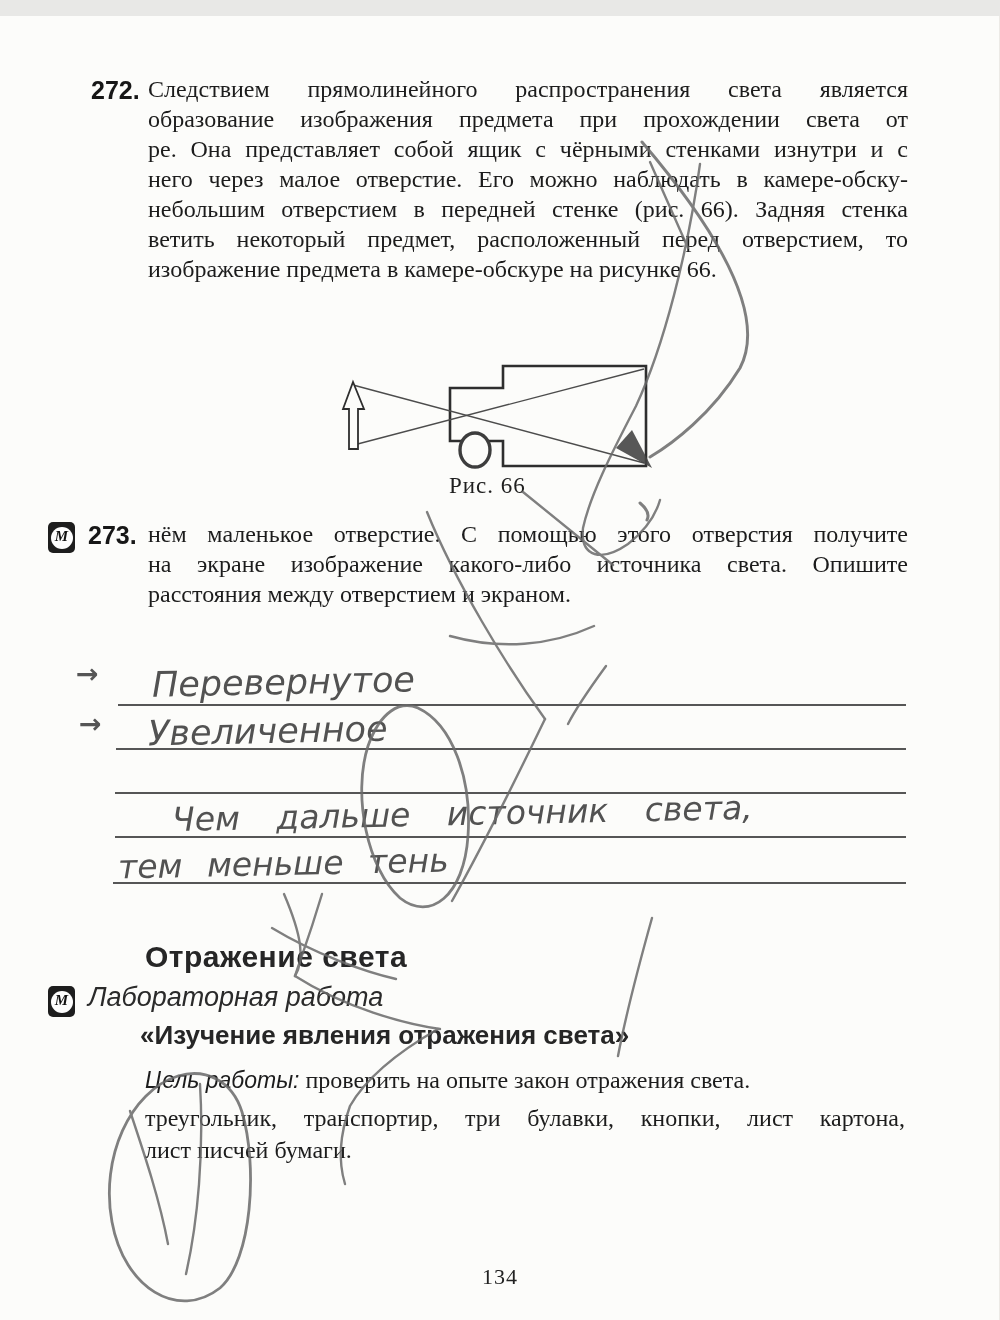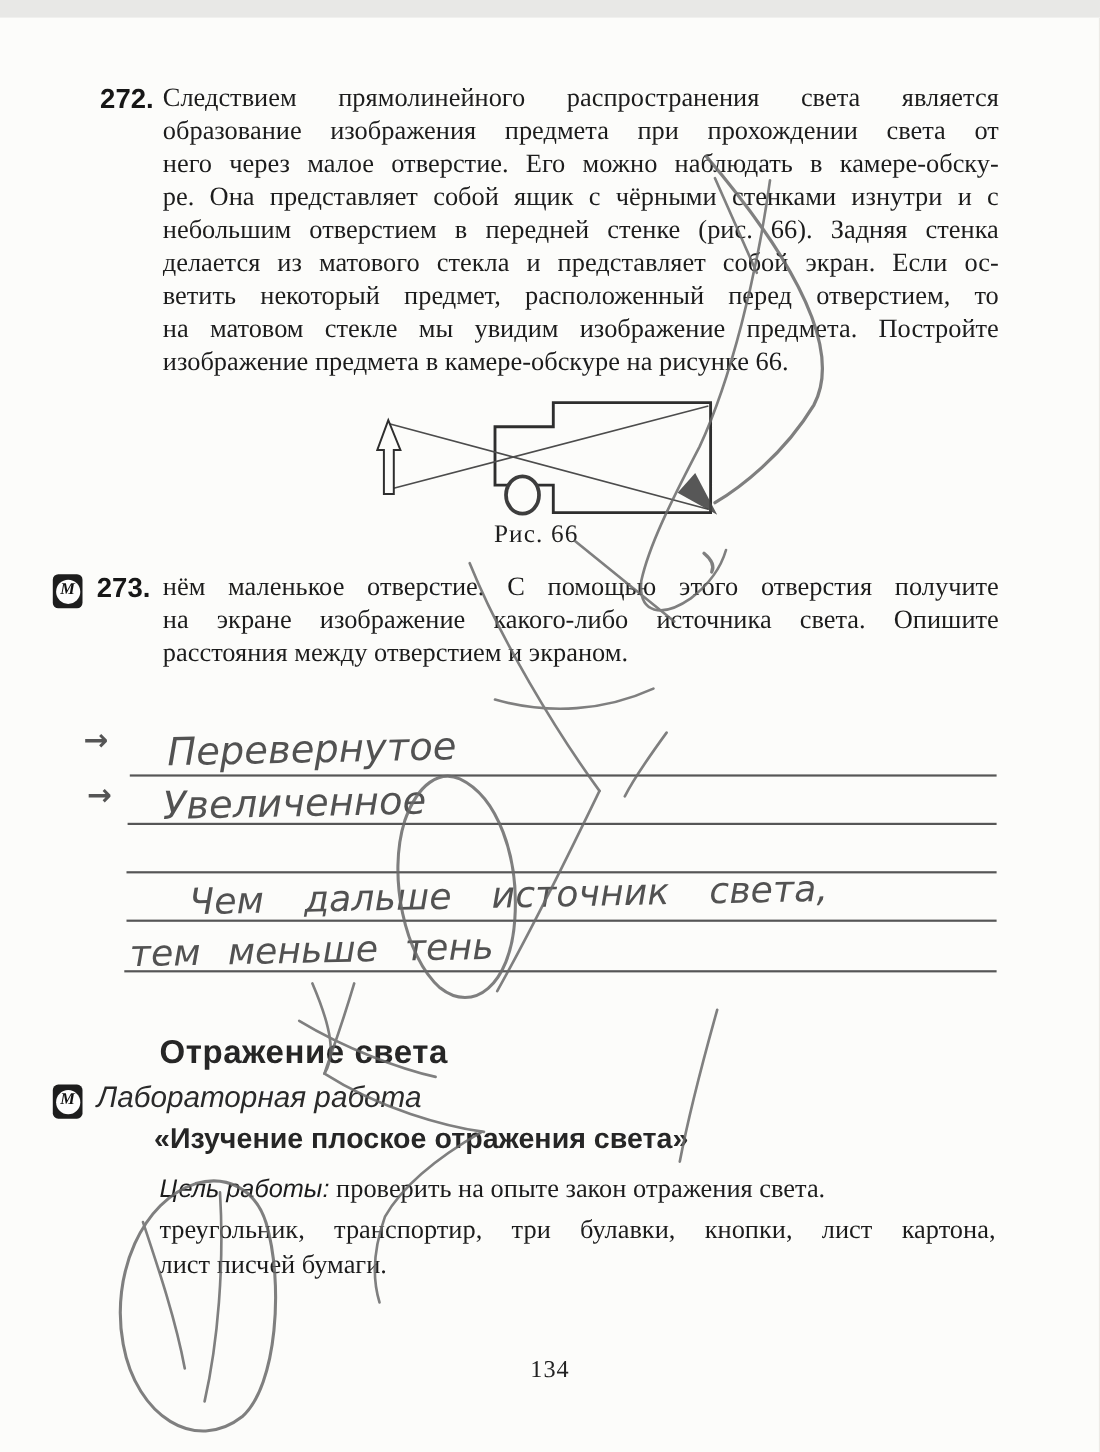--- a/index.html
+++ b/index.html
@@ -81,26 +81,24 @@
     <g>
       <polygon points="353,366 343,393 349,393 349,433 358,433 358,393 364,393" fill="#fcfcfa" stroke="#2e2e2e" stroke-width="1.8"></polygon>
     </g>
     <ellipse cx="475" cy="434" rx="15" ry="17" fill="#fcfcfa" stroke="#3d3d3d" stroke-width="3.4"></ellipse>
   </svg>
 
   <span class="prob-num" style="left:91px; top:60px;">272.</span>
   <div class="para" style="left:148px; top:58px;">
     <span class="jline">Следствием прямолинейного распространения света является</span>
     <span class="jline">образование изображения предмета при прохождении света от</span>
+    <span class="jline">ре. Она представляет собой ящик с чёрными стенками изнутри и с</span>
     <span class="jline">него через малое отверстие. Его можно наблюдать в камере-обску-</span>
-    <span class="jline">ре. Она представляет собой ящик с чёрными стенками изнутри и с</span>
     <span class="jline">небольшим отверстием в передней стенке (рис. 66). Задняя стенка</span>
-    <span class="jline">делается из матового стекла и представляет собой экран. Если ос-</span>
     <span class="jline">ветить некоторый предмет, расположенный перед отверстием, то</span>
-    <span class="jline">на матовом стекле мы увидим изображение предмета. Постройте</span>
     <span class="lline">изображение предмета в камере-обскуре на рисунке 66.</span>
   </div>
 
   <div class="caption" style="left:449px; top:457px;">Рис. 66</div>
 
   <div class="m-badge" style="left:48px; top:506px;">
     <div class="circ">
       <span>М</span>
     </div>
   </div>
@@ -126,32 +124,32 @@
   <div class="rule" style="left:113px; top:866px; width:793px;"></div>
 
   <div class="h-section" style="left:145px; top:924px;">Отражение света</div>
 
   <div class="m-badge" style="left:48px; top:970px;">
     <div class="circ">
       <span>М</span>
     </div>
   </div>
   <div class="h-lab" style="left:88px; top:966px;">Лабораторная работа</div>
-  <div class="h-labtitle" style="left:140px; top:1004px;">«Изучение плоское отражения света»</div>
+  <div class="h-labtitle" style="left:140px; top:1004px;">«Изучение явления отражения света»</div>
 
   <div class="para" style="left:145px; top:1048px; line-height:32px;">
     <span class="lline"><span class="lead-italic">Цель работы:</span><span> проверить на опыте закон отражения света.</span></span>
   </div>
 
   <div class="para" style="left:145px; top:1086px; line-height:32px;">
     <span class="jline" style="height:32px;">треугольник, транспортир, три булавки, кнопки, лист картона,</span>
     <span class="lline" style="height:32px;">лист писчей бумаги.</span>
   </div>
 
-  <div class="pagenum" style="top:1216px;">134</div>
+  <div class="pagenum" style="top:1248px;">134</div>
 
   <svg class="layer" width="1000" height="1320" viewBox="0 0 1000 1320">
     <g fill="none" stroke="#6a6a6a" stroke-width="2.4" stroke-linecap="round" opacity="0.85">
 
       <path d="M 642,126 C 705,200 770,295 740,352 C 712,398 672,428 650,441" stroke-width="3"></path>
       <path d="M 700,148 C 688,235 664,330 636,390 C 610,440 590,480 583,512 C 580,542 602,546 628,528 C 646,514 656,498 660,484"></path>
       <path d="M 650,146 L 688,232"></path>
 
       <path d="M 640,487 C 646,492 650,498 647,504" stroke-width="3"></path>
 

